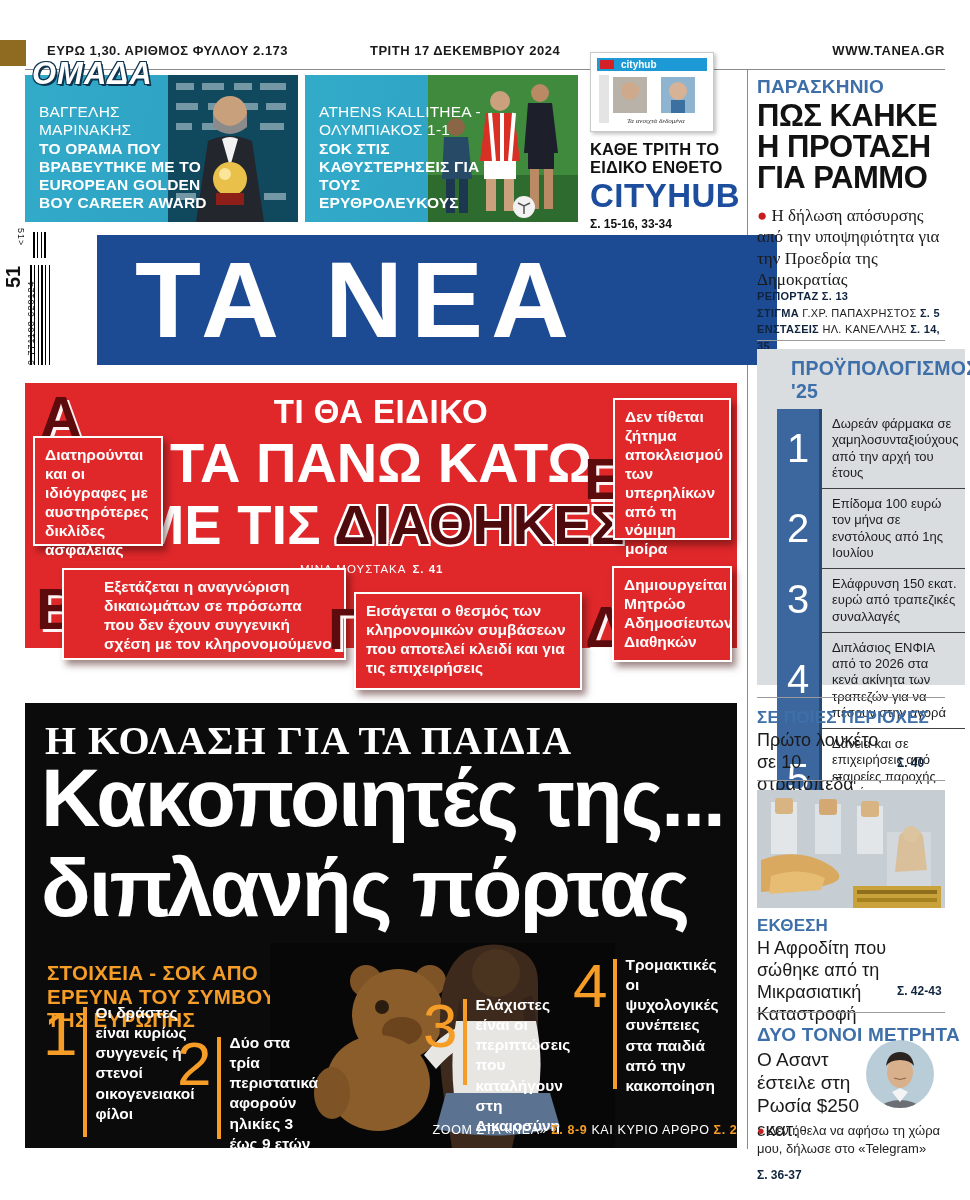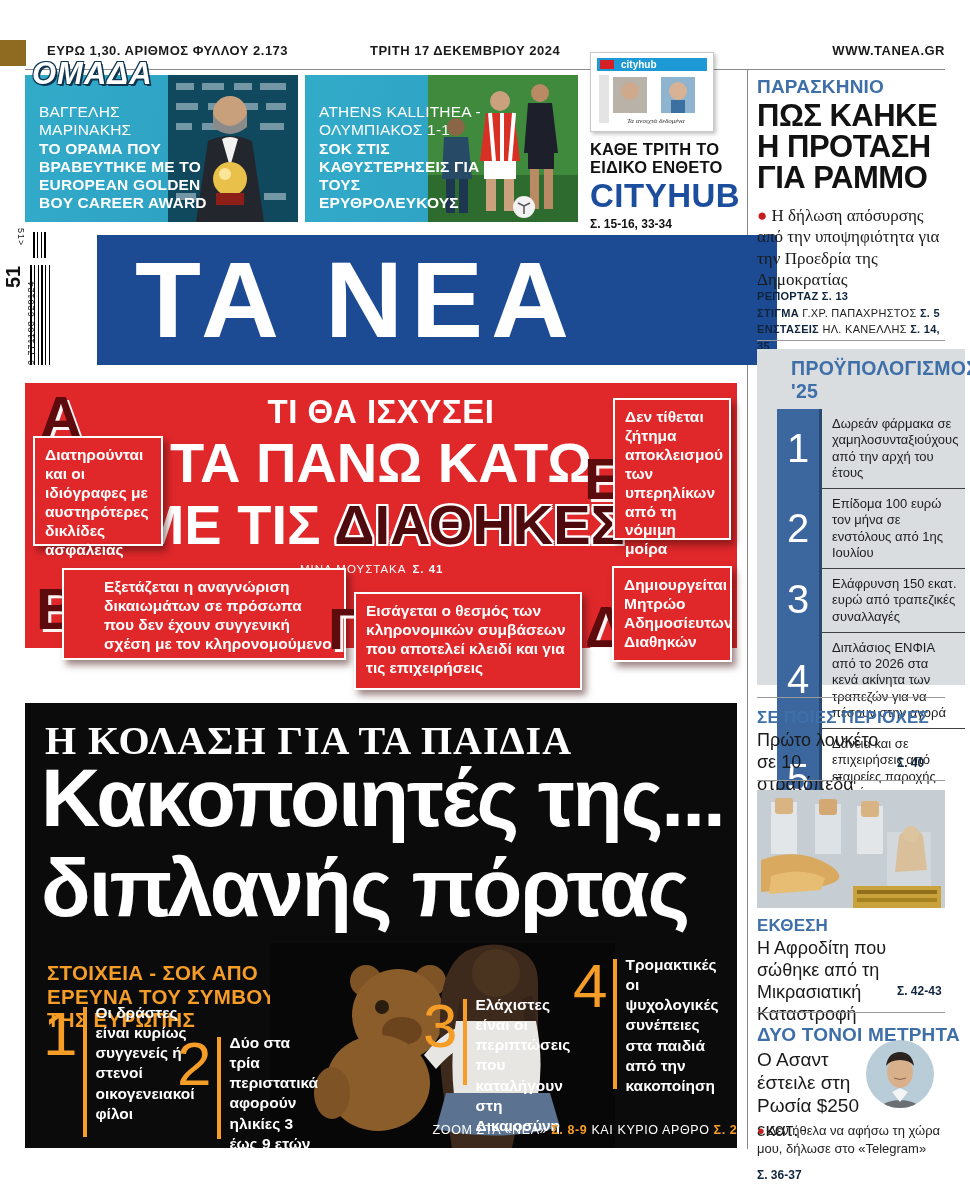--- a/index.html
+++ b/index.html
@@ -177,21 +177,21 @@
   </div>
 
   <div class="abs bcnum" style="left:26px;top:228px;transform:rotate(90deg);transform-origin:left top;">51&gt;</div>
   <div class="abs barcode" style="left:33px;top:232px;width:14px;height:26px;"></div>
   <div class="abs barcode" style="left:30px;top:265px;width:22px;height:100px;"></div>
   <div class="abs bcnum" style="left:26px;top:365px;transform:rotate(-90deg);transform-origin:left top;white-space:nowrap;">9 771108 620124</div>
   <div class="abs sidefolio" style="left:2px;top:288px;transform:rotate(-90deg);transform-origin:left top;">51</div>
 
   <div class="abs redsec" style="left:25px;top:383px;width:712px;height:265px;"></div>
 
-  <div class="abs red-kicker" style="left:25px;top:393px;width:712px;text-align:center;">ΤΙ ΘΑ ΙΣΧΥΣΕΙ</div>
+  <div class="abs red-kicker" style="left:25px;top:393px;width:712px;text-align:center;">ΤΙ ΘΑ ΕΙΔΙΚΟ</div>
   <div class="abs red-line1" style="left:25px;top:430px;width:712px;text-align:center;">ΤΑ ΠΑΝΩ ΚΑΤΩ</div>
   <div class="abs red-line2" style="left:25px;top:492px;width:712px;text-align:center;">
     <span>ΜΕ ΤΙΣ </span><span class="red-accent">ΔΙΑΘΗΚΕΣ</span>
   </div>
   <div class="abs byline" style="left:300px;top:563px;">
     <span>ΜΙΝΑ ΜΟΥΣΤΑΚΑ</span><b>Σ. 41</b>
   </div>
 
   <div class="abs bigletter" style="left:40px;top:388px;">Α</div>
   <div class="abs redbox" style="left:33px;top:436px;width:130px;height:110px;">

